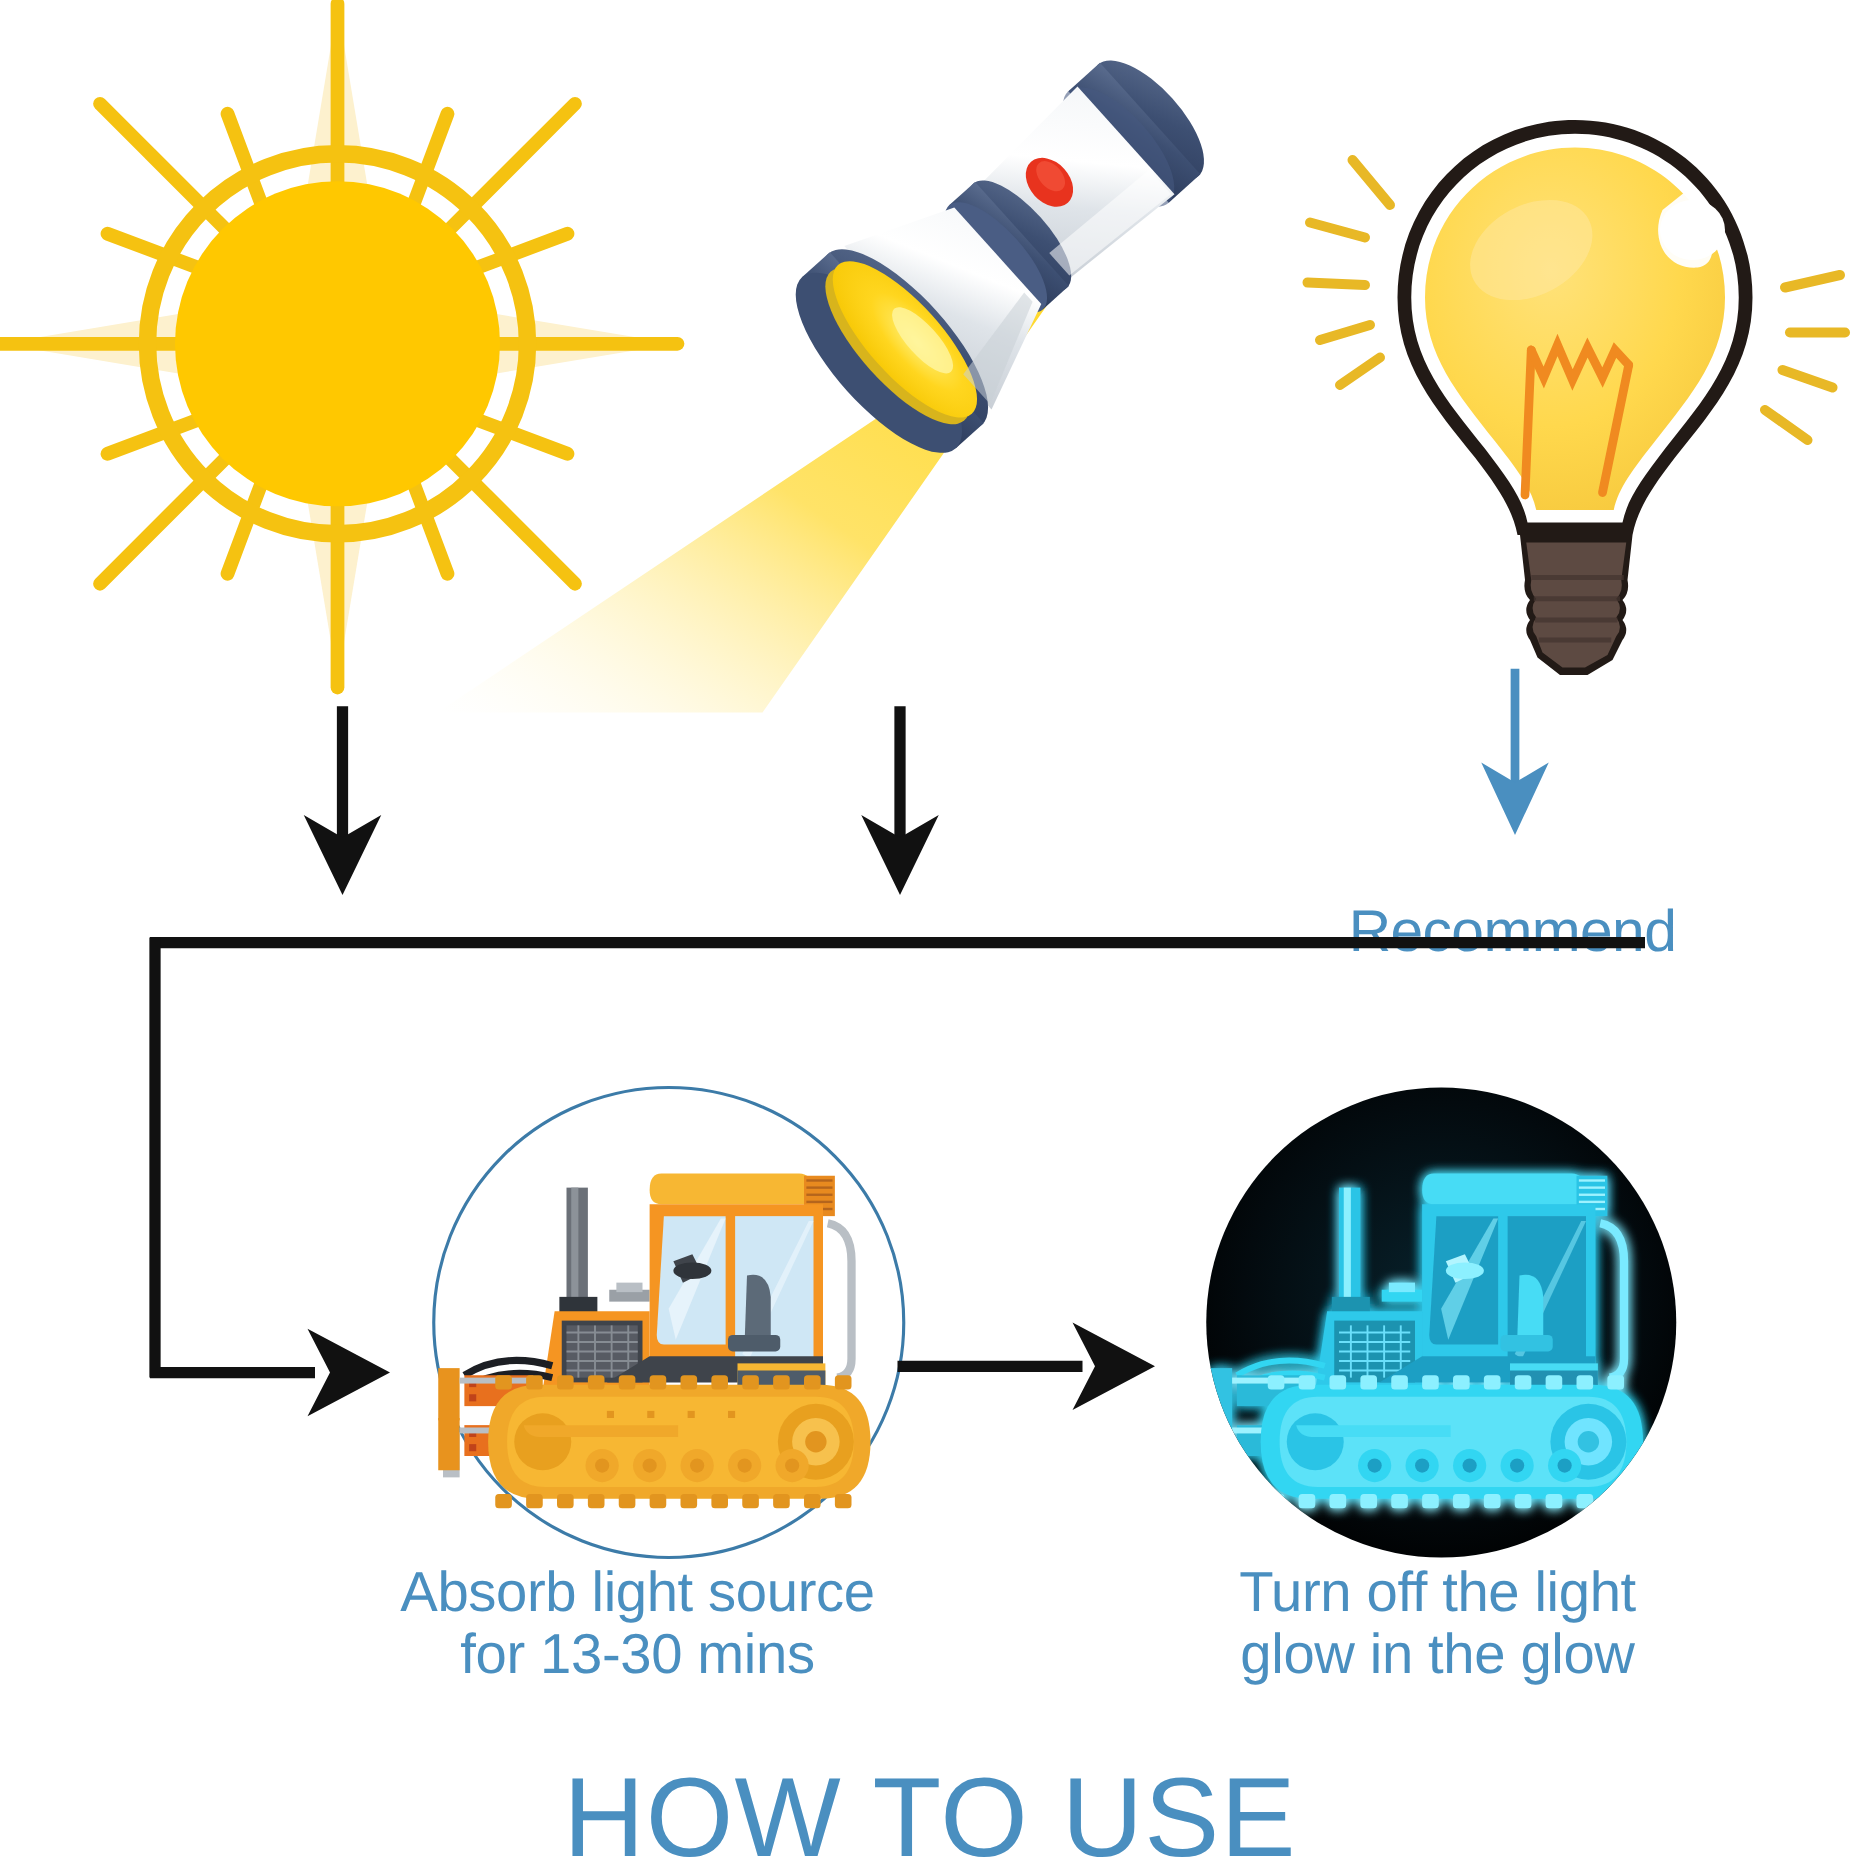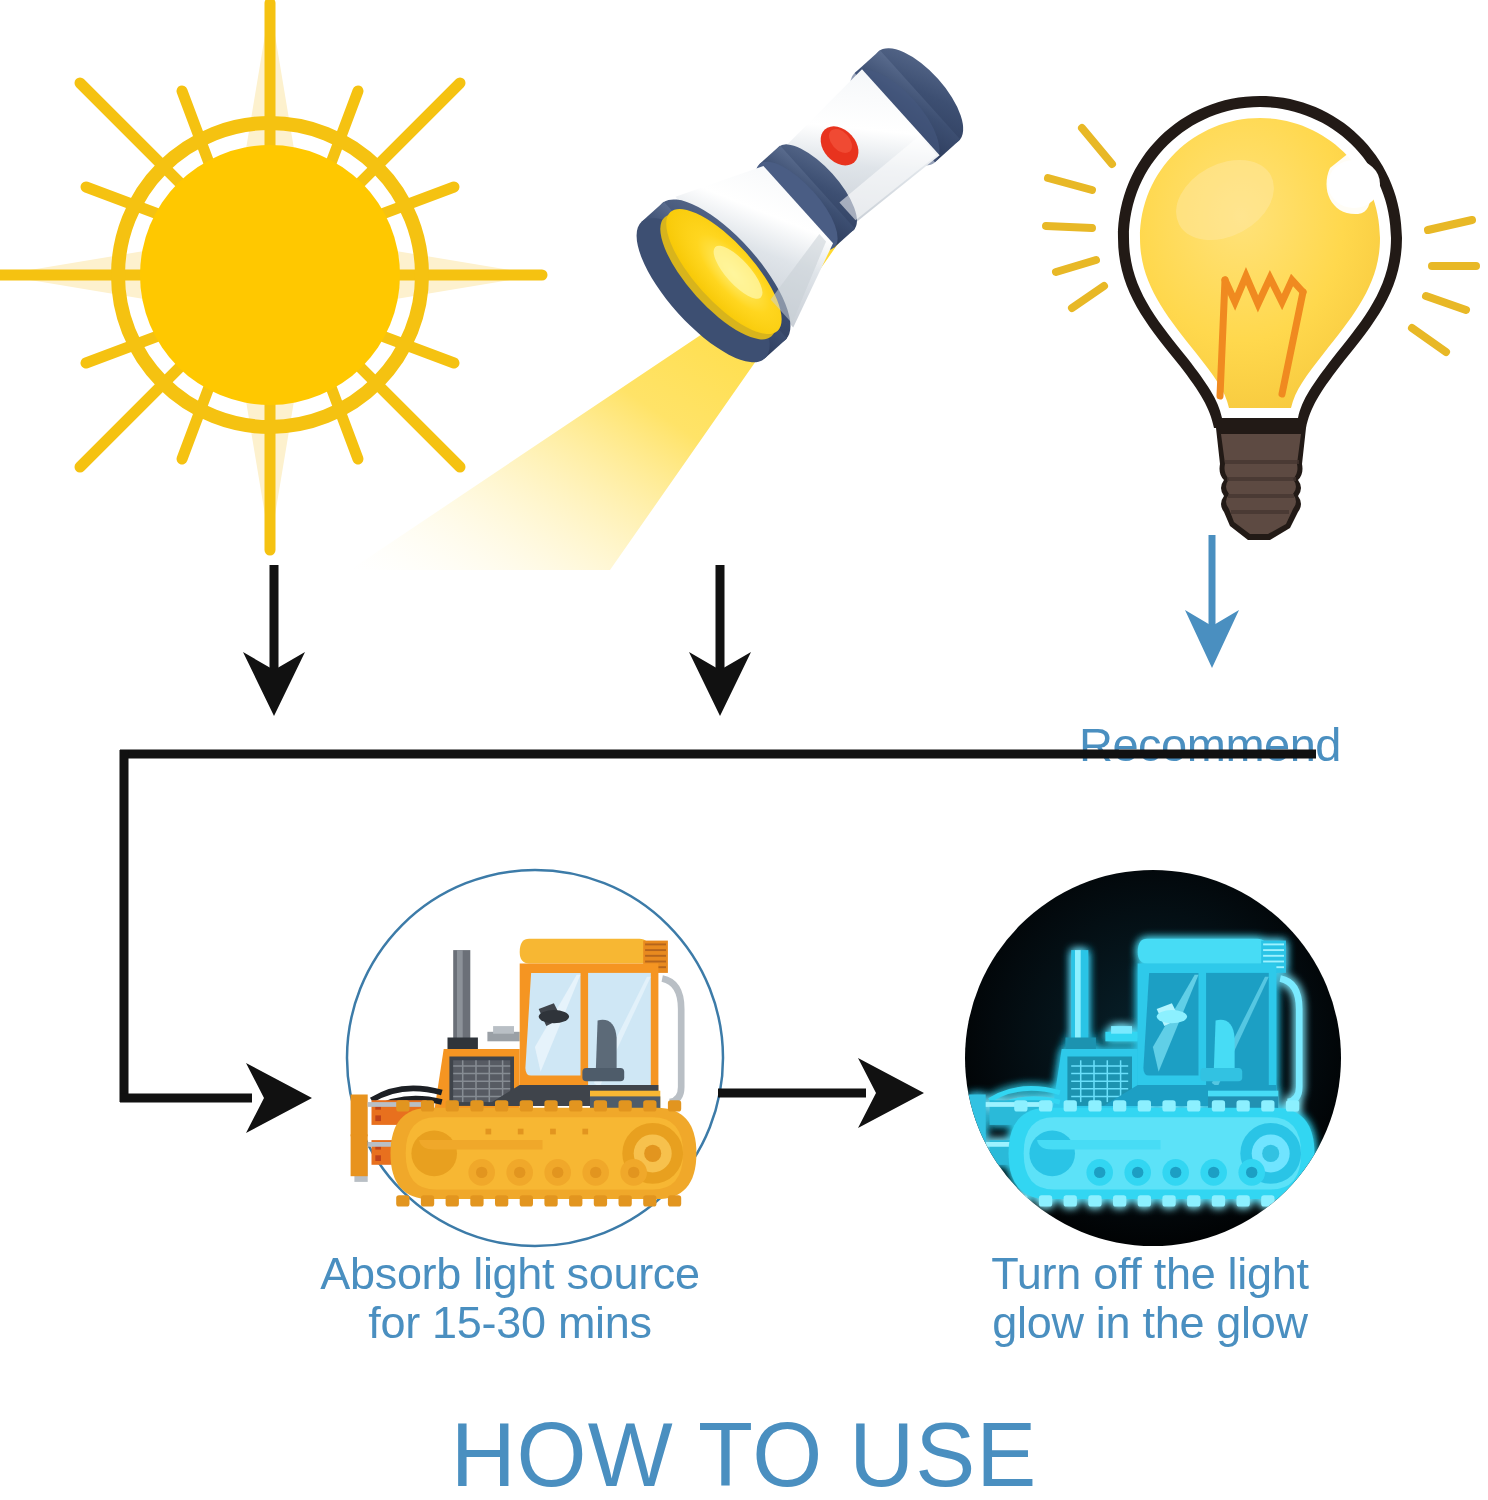--- a/index.html
+++ b/index.html
@@ -544,20 +544,20 @@
           <circle cx="266" cy="272" r="14" fill="#33d6f2"></circle>
             <circle cx="266" cy="272" r="6" fill="#1f9fc4"></circle>
           <circle cx="306" cy="272" r="14" fill="#33d6f2"></circle>
             <circle cx="306" cy="272" r="6" fill="#1f9fc4"></circle>
         </g>
       </g>
     </g>
   </svg>
 
   <div class="label-blue abs" id="absorb-label">Absorb light source
-for 15-30 mins</div>
+for 13-30 mins</div>
 
   <div class="label-blue abs" id="glow-label">Turn off the light
 glow in the glow</div>
 
   <div class="abs" id="how-to-use">HOW TO USE</div>
 
 </div>
 
 </body></html>

